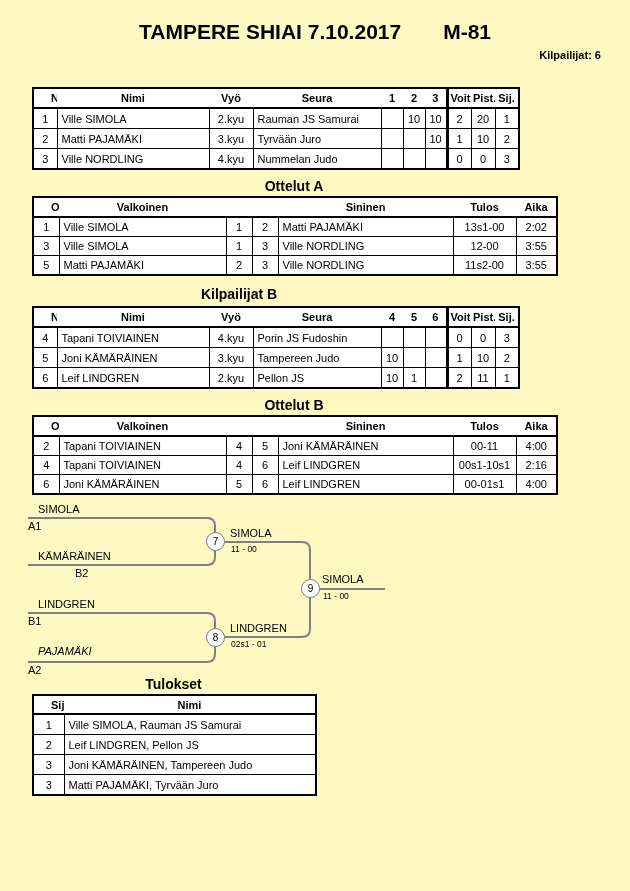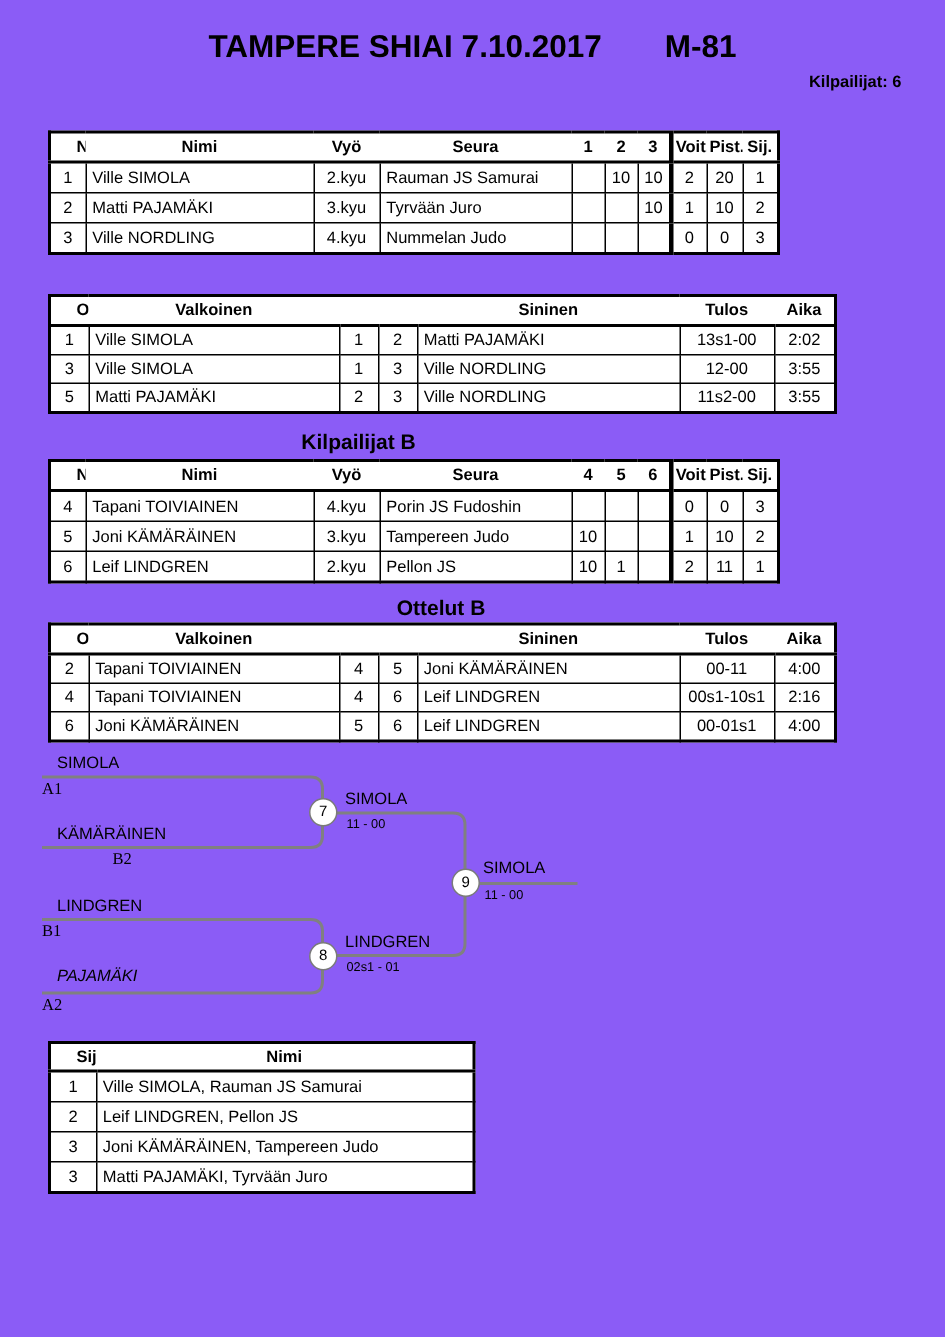--- a/index.html
+++ b/index.html
@@ -1,16 +1,16 @@
 <!DOCTYPE html>
 <html><head>
 <meta charset="utf-8">
 <style>
   html,body{margin:0;padding:0;background:#fff;}
-  .page{position:relative;width:630px;height:891px;background:#8b5cf6;overflow:hidden;
+  .page{position:relative;width:630px;height:891px;background:#fef9c3;overflow:hidden;
         font-family:"Liberation Sans", sans-serif;color:#000;}
 
   
   .main-title{position:absolute;top:20px;left:0;width:630px;display:flex;
               justify-content:center;gap:42px;font-size:21px;font-weight:bold;}
   .comp-count{position:absolute;top:49px;right:29px;font-size:11px;font-weight:bold;}
 
   
   .sec-title{position:absolute;font-size:14px;font-weight:bold;text-align:center;}
 
@@ -26,21 +26,21 @@
   td.l{text-align:left;}
   th.sep,td.sep{border-left:3px solid #000 !important;}
   table.kilp th{height:18px;} table.kilp td{height:19px;}
   table.ott th{height:18px;}  table.ott td{height:18px;}
   table.res th{height:17px;}  table.res td{height:19px;}
 
   
   .bracket{position:absolute;left:0;top:495px;width:508px;height:200px;}
   .bracket svg{position:absolute;left:0;top:0;}
   .bk-label{position:absolute;font-size:11px;white-space:nowrap;}
-  .bk-seed{position:absolute;font-size:11px;white-space:nowrap;font-family:Liberation Serif, serif;}
+  .bk-seed{position:absolute;font-size:11px;white-space:nowrap;}
   .bk-score{position:absolute;font-size:8.5px;white-space:nowrap;}
   .bk-circle{position:absolute;width:17px;height:17px;border:1.5px solid #7a7a7a;border-radius:50%;
              background:#fff;display:flex;align-items:center;justify-content:center;
              font-size:10px;line-height:1;}
 </style>
 </head>
 <body>
 
 <div class="page">
 
@@ -110,20 +110,21 @@
         <td class="c"></td>
         <td class="c"></td>
         <td class="c"></td>
         <td class="c sep">0</td>
         <td class="c">0</td>
         <td class="c">3</td>
       </tr>
     </tbody>
   </table>
 
+  <div class="sec-title" style="left:32px;top:178px;width:524px;">Ottelut A</div>
   <table class="tbl ott" style="left:32px;top:196px;width:524px;">
     <colgroup>
         <col style="width:26px">
         <col style="width:167px">
         <col style="width:26px">
         <col style="width:26px">
         <col style="width:175px">
         <col style="width:63px">
         <col style="width:41px">
       </colgroup>
@@ -316,20 +317,21 @@
 
     <div class="bk-circle" style="left:206px;top:133px;">8</div>
     <div class="bk-label" style="left:230px;top:127px;">LINDGREN</div>
     <div class="bk-score" style="left:231px;top:144px;">02s1 - 01</div>
 
     <div class="bk-circle" style="left:301px;top:84px;">9</div>
     <div class="bk-label" style="left:322px;top:78px;">SIMOLA</div>
     <div class="bk-score" style="left:323px;top:96px;">11 - 00</div>
   </div>
 
+  <div class="sec-title" style="left:32px;top:676px;width:283px;">Tulokset</div>
   <table class="tbl res" style="left:32px;top:694px;width:283px;">
     <colgroup>
         <col style="width:31px">
         <col style="width:252px">
       </colgroup>
     <thead>
         <tr>
       <th class="al">Sij.</th>
       <th>Nimi</th>
     </tr>

